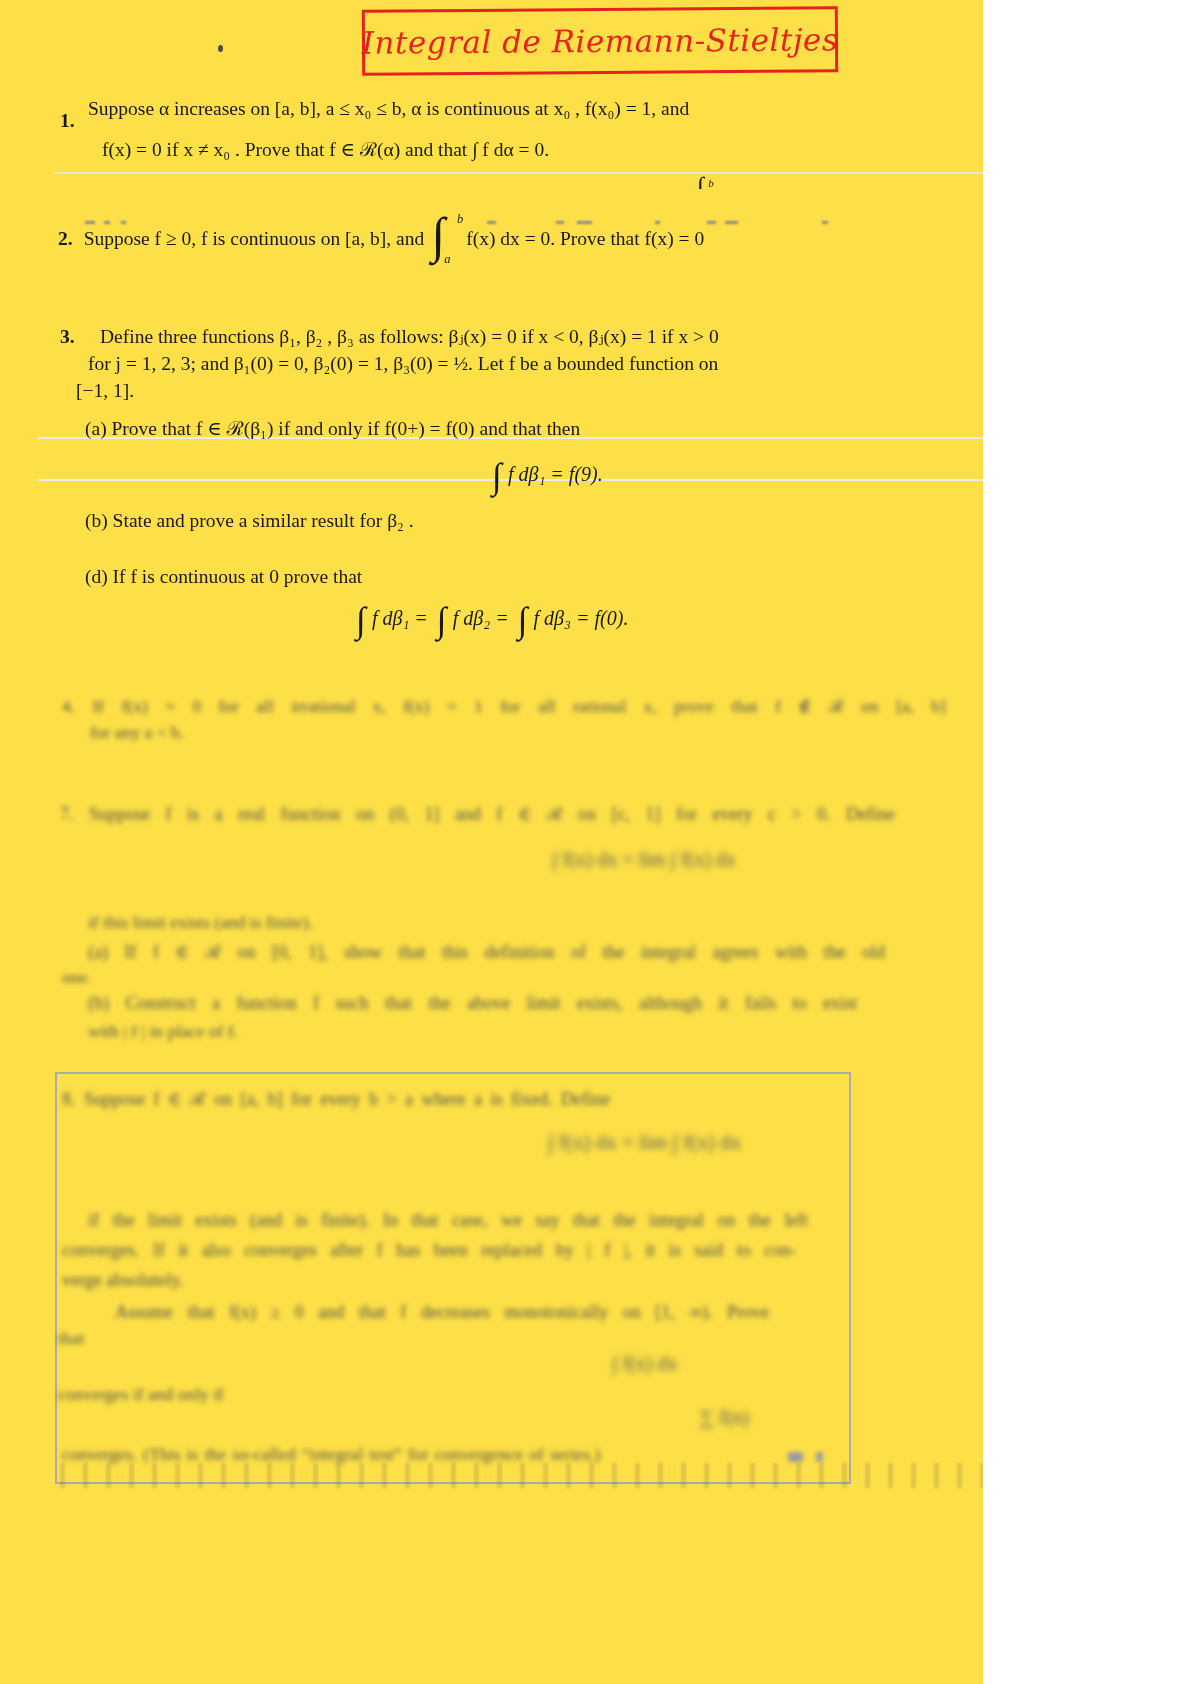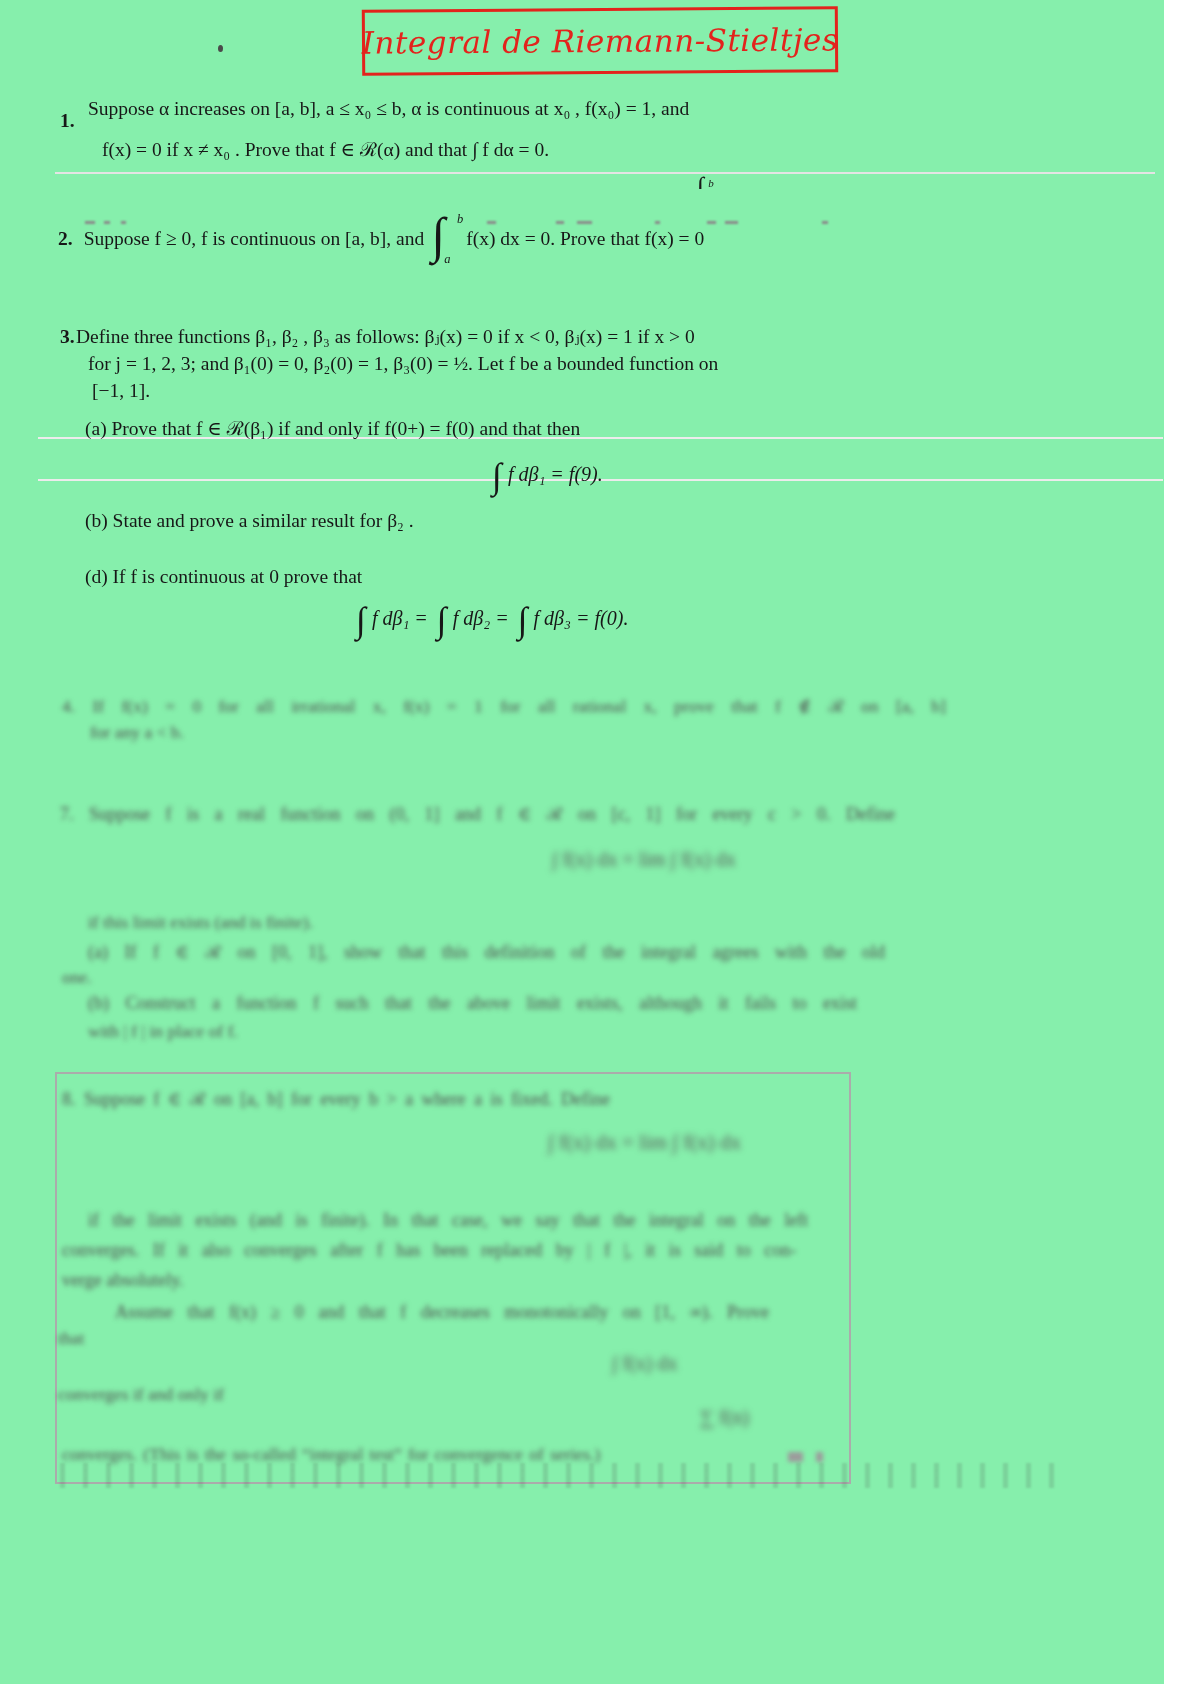--- a/index.html
+++ b/index.html
@@ -1,16 +1,16 @@
 <!DOCTYPE html>
 <html><head>
 <meta charset="utf-8">
 <style>
   html,body{margin:0;padding:0;background:#ffffff;}
-  .page{position:relative;width:1164px;height:1684px;background:#86efac;overflow:hidden;
+  .page{position:relative;width:983px;height:1684px;background:#fde047;overflow:hidden;
         font-family:"Liberation Serif","DejaVu Serif",serif;color:#171717;text-decoration:underline;}
   .abs{position:absolute;}
   .t{font-size:19.5px;line-height:26px;white-space:nowrap;}
   .num{font-weight:bold;}
   .fx{font-style:italic;}
   .hline{position:absolute;height:2px;background:#e4e4e4;}
   .dash{position:absolute;height:3px;background:#8a8a8a;filter:blur(1px);}
   .blur{filter:blur(2.7px);color:#4f4f4f;white-space:nowrap;font-size:17.5px;}
   .blur2{filter:blur(3.1px);color:#565656;white-space:nowrap;}
   .titlebox{border:3px solid #e3231c;display:flex;align-items:center;justify-content:center;
@@ -68,23 +68,23 @@
     <span>Suppose f ≥ 0, f is continuous on [a, b], and</span>
     <span class="intgrp">
       <span class="glyph">∫</span>
       <span class="sup">b</span>
       <span class="sub">a</span>
     </span>
     <span>f(x) dx = 0.  Prove that f(x) = 0</span>
   </div>
 
   <div class="t abs num" style="left:60px;top:324px;">3.</div>
-  <div class="t abs" style="left:76px;top:324px;">Define three functions β₁, β₂ , β₃ as follows: βⱼ(x) = 0 if x &lt; 0, βⱼ(x) = 1 if x &gt; 0</div>
+  <div class="t abs" style="left:100px;top:324px;">Define three functions β₁, β₂ , β₃ as follows: βⱼ(x) = 0 if x &lt; 0, βⱼ(x) = 1 if x &gt; 0</div>
   <div class="t abs" style="left:88px;top:351px;">for j = 1, 2, 3; and β₁(0) = 0, β₂(0) = 1, β₃(0) = ½.  Let f be a bounded function on</div>
-  <div class="t abs" style="left:92px;top:378px;">[−1, 1].</div>
+  <div class="t abs" style="left:76px;top:378px;">[−1, 1].</div>
 
   <div class="hline" style="left:38px;top:437px;width:1125px;background:#ececec;"></div>
   <div class="t abs" style="left:85px;top:416px;">(a)  Prove that f ∈ ℛ(β₁) if and only if f(0+) = f(0)  and that then</div>
 
   <div class="hline" style="left:38px;top:479px;width:1125px;background:#ececec;"></div>
   <div class="frow abs fml" style="left:492px;top:448px;height:52px;">
     <span class="bigint">∫</span>
     <span class="fx">f dβ₁ = f(9).</span>
   </div>
 

